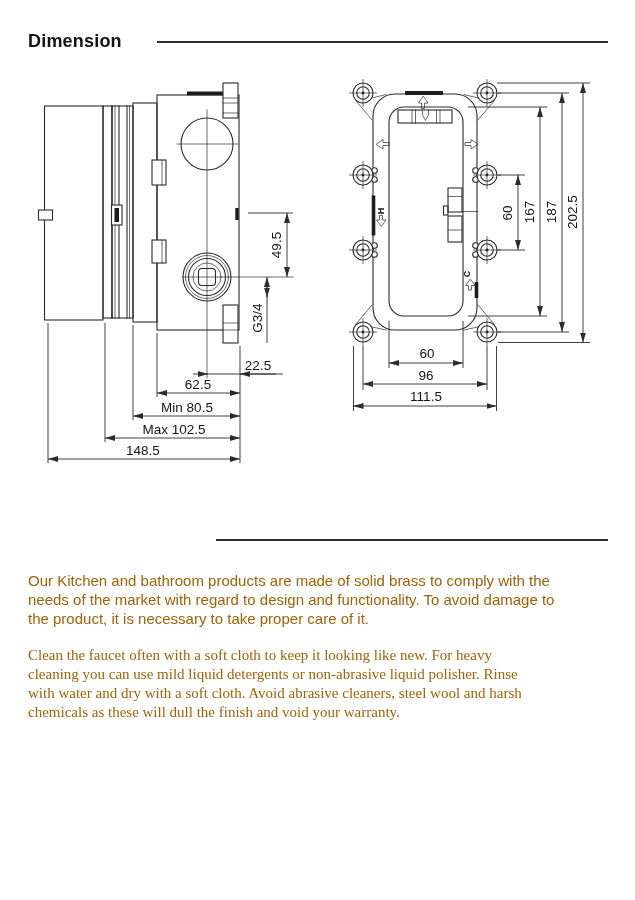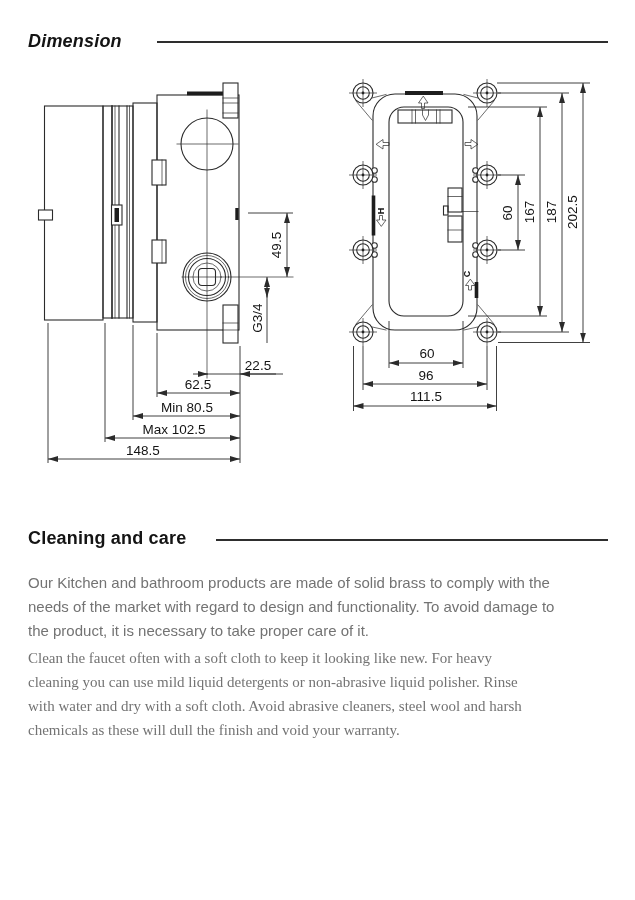--- a/index.html
+++ b/index.html
@@ -8,38 +8,38 @@
     font-family:"Liberation Sans", sans-serif; color:#141414; overflow:hidden;
     margin:0 auto;
   }
   .sec-heading{
     position:absolute; margin:0; font-size:18px; font-weight:700;
     letter-spacing:.2px; color:#141414; white-space:nowrap;
   }
   .rule{position:absolute; height:2px; background:#2e2e2e;}
   .para{
     position:absolute; left:28px; width:590px; font-size:15px;
-    line-height:24px; color:#737373; white-space:pre-line; margin:0;
+    line-height:19px; color:#a16207; white-space:pre-line; margin:0;
   }
   svg text{font-family:"Liberation Sans", sans-serif;}
   .o{stroke:#2b2b2b; stroke-width:1.1; fill:none; stroke-linecap:square;}
   .wf{fill:#ffffff;}
   .thin{stroke-width:0.7;}
   .th2{stroke-width:1.7;}
   .dk{fill:#1d1d1d; stroke:none;}
   .dim{stroke:#2b2b2b; stroke-width:0.9; fill:none;}
   .dt{font-size:13.5px; fill:#141414;}
   .sm{font-size:9px; font-weight:700; fill:#141414;}
 </style>
 </head>
 <body>
 
 <div class="page">
 
-  <h2 class="sec-heading" style="left:28px; top:31px;font-style:italic;">Dimension</h2>
+  <h2 class="sec-heading" style="left:28px; top:31px;">Dimension</h2>
   <div class="rule" style="left:157px; top:41px; width:451px;"></div>
 
   <svg width="635" height="500" viewBox="0 0 635 500" style="position:absolute; left:0; top:0;">
     <defs>
       <marker id="ae" markerWidth="11" markerHeight="8" refX="10" refY="4" orient="auto" markerUnits="userSpaceOnUse">
         <path d="M0,1 L10,4 L0,7 Z" fill="#2b2b2b"></path>
       </marker>
       <marker id="as" markerWidth="11" markerHeight="8" refX="0" refY="4" orient="auto" markerUnits="userSpaceOnUse">
         <path d="M10,1 L0,4 L10,7 Z" fill="#2b2b2b"></path>
       </marker>
@@ -218,21 +218,20 @@
 
       <line x1="389" y1="363" x2="463" y2="363" class="dim" marker-start="url(#as)" marker-end="url(#ae)"></line>
       <text class="dt" x="427" y="358" text-anchor="middle">60</text>
       <line x1="363" y1="384" x2="487" y2="384" class="dim" marker-start="url(#as)" marker-end="url(#ae)"></line>
       <text class="dt" x="426" y="380" text-anchor="middle">96</text>
       <line x1="353.5" y1="406" x2="496.5" y2="406" class="dim" marker-start="url(#as)" marker-end="url(#ae)"></line>
       <text class="dt" x="426" y="401" text-anchor="middle">111.5</text>
     </g>
   </svg>
 
-  <h2 class="sec-heading" style="left:28px; top:528px;">Cleaning and care</h2>
   <div class="rule" style="left:216px; top:539px; width:392px;"></div>
 
   <p class="para" style="top:571px;">Our Kitchen and bathroom products are made of solid brass to comply with the
 needs of the market with regard to design and functionality. To avoid damage to
 the product, it is necessary to take proper care of it.</p>
   <p class="para" style="top:646px;font-family:Liberation Serif, serif;">Clean the faucet often with a soft cloth to keep it looking like new. For heavy
 cleaning you can use mild liquid detergents or non-abrasive liquid polisher. Rinse
 with water and dry with a soft cloth. Avoid abrasive cleaners, steel wool and harsh
 chemicals as these will dull the finish and void your warranty.</p>
 

